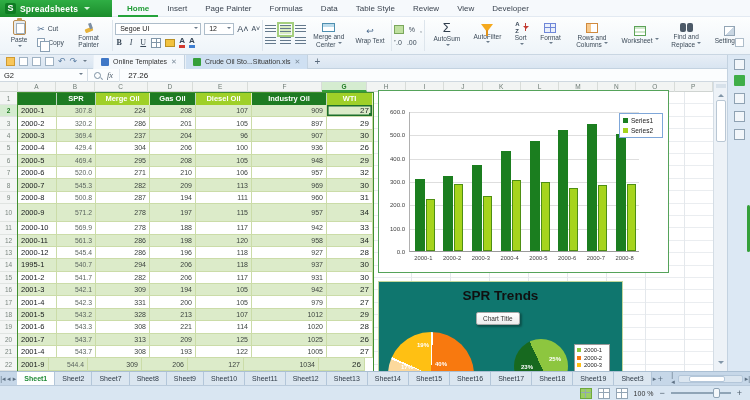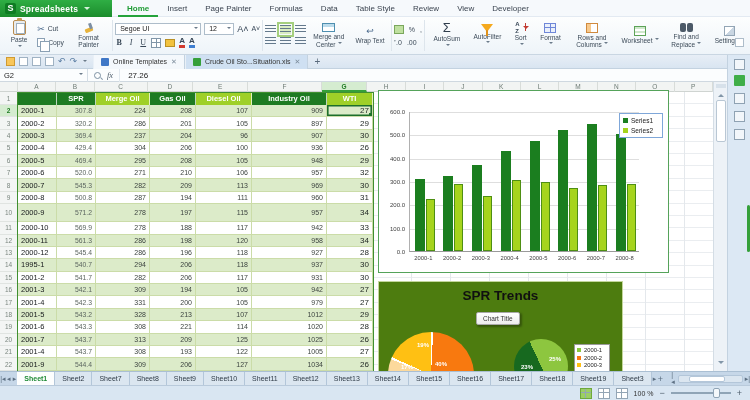--- a/index.html
+++ b/index.html
@@ -134,21 +134,21 @@
   .ytick { position:absolute; right:263px; width:26px; text-align:right; font-size:6px; color:#3e3e3e; }
   .bar { position:absolute; bottom:0; }
   .bar.s1 { width:10px; }
   .bar.s2 { width:9px; border:1px solid #4e8f13; }
   .xcat { position:absolute; top:144px; font-size:5.8px; color:#3e3e3e; text-align:center; }
   #legend1 { position:absolute; right:5px; top:22px; width:44px; border:1px solid #7fa7d9; background:#fff; padding:3px 3px; display:flex; flex-direction:column; gap:3px; }
   .lg-item { display:flex; align-items:center; gap:3px; font-size:6.5px; color:#222; }
   .lg-sq { width:5px; height:5px; flex:0 0 5px; }
 
   
-  #chart2 { position:absolute; left:378px; top:199px; width:245px; height:110px; background:#4d7c0f; border:1.5px solid #c3d69b; }
+  #chart2 { position:absolute; left:378px; top:199px; width:245px; height:110px; background:#0f766e; border:1.5px solid #c3d69b; }
   #chart2 .ctitle2 { position:absolute; left:0; top:6px; width:100%; text-align:center; font-size:13.5px; font-weight:bold; color:#101010; font-family:"Liberation Sans",sans-serif; }
   #charttitle-btn { position:absolute; left:97px; top:30px; padding:2px 6px; background:linear-gradient(#ffffff,#ededed); border:1px solid #a9a9a9; border-radius:2px; font-size:6.5px; color:#333; box-shadow:1.5px 1.5px 2px rgba(0,0,0,.3); }
   .pie { position:absolute; border-radius:50%; }
   #pie1 { left:9px; top:50px; width:86px; height:86px; }
   #pie2 { left:135px; top:57px; width:54px; height:54px; }
   .plabel { position:absolute; font-size:6px; font-weight:bold; color:#fff; }
   #pielegend { position:absolute; left:195px; top:62px; width:36px; border:1px solid #9a9a9a; background:#fff; padding:2px 2px; display:flex; flex-direction:column; gap:1.5px; }
   #pielegend .lg-item { font-size:5.8px; }
   #pielegend .lg-sq { width:4px; height:4px; flex:0 0 4px; }
 
@@ -586,21 +586,21 @@
           <div class="c a" style="width: 39px;">2001-4</div>
           <div class="c b" style="width: 39px;">543.7</div>
           <div class="c " style="width: 54px;">308</div>
           <div class="c " style="width: 46px;">193</div>
           <div class="c " style="width: 56px;">122</div>
           <div class="c " style="width: 75px;">1005</div>
           <div class="c g" style="width: 46px;">27</div>
         </div>
         <div class="srow stripe" style="height: 12.4px;">
           <div class="rh" style="width: 18px;">22</div>
-          <div class="c a" style="width: 39px;">2001-9</div>
+          <div class="c a" style="width: 31px;">2001-9</div>
           <div class="c b" style="width: 39px;">544.4</div>
           <div class="c " style="width: 54px;">309</div>
           <div class="c " style="width: 46px;">206</div>
           <div class="c " style="width: 56px;">127</div>
           <div class="c " style="width: 75px;">1034</div>
           <div class="c g" style="width: 46px;">26</div>
         </div>
         <div class="srow" style="height: 12.4px;">
           <div class="rh" style="width: 18px;">23</div>
           <div class="c a" style="width: 39px;">2001-10</div>

